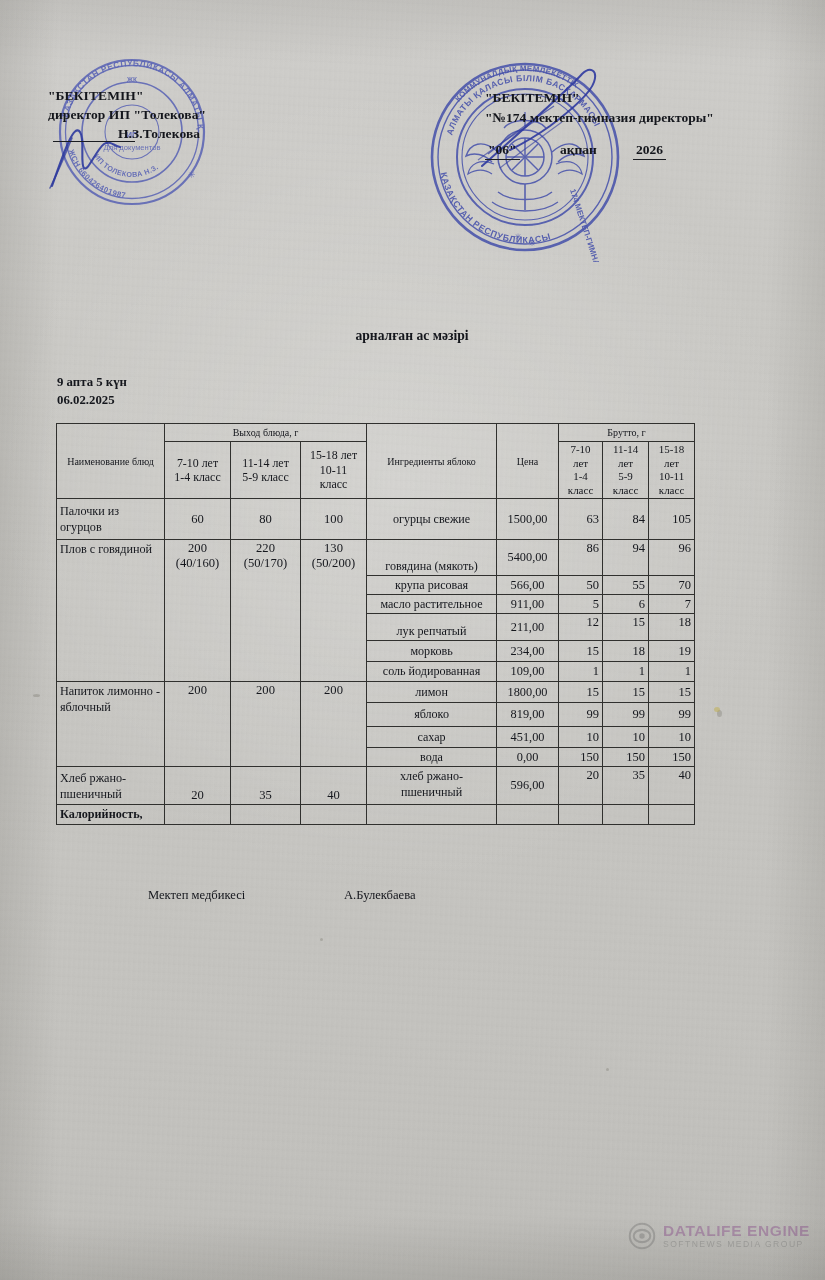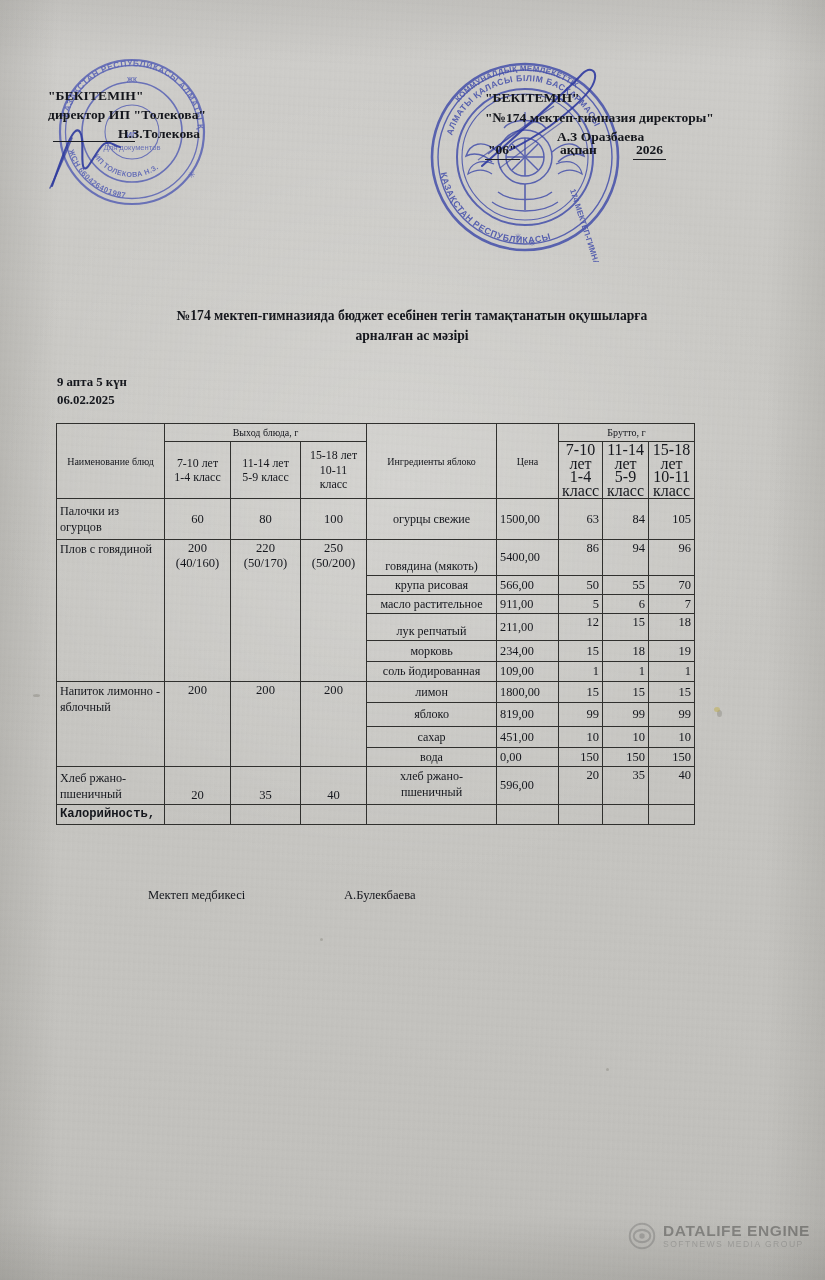--- a/index.html
+++ b/index.html
@@ -164,46 +164,47 @@
   }
   th.hd-sub {
     text-align: center;
     font-weight: bold;
     font-size: 11.9px;
     line-height: 14.5px;
   }
   th.hd-sub-narrow {
     text-align: center;
     font-weight: bold;
-    font-size: 16px;
+    font-size: 11px;
     line-height: 13.6px;
   }
   td.name {
     text-align: left;
     font-size: 12.2px;
     line-height: 16px;
     padding-left: 4px;
     vertical-align: top;
     padding-top: 3px;
   }
-  td.name.b { font-weight: bold; font-family: Liberation Mono, monospace; }
+  td.name.b { font-weight: bold; }
   td.num {
     text-align: center;
     font-size: 12.6px;
     line-height: 15px;
     vertical-align: top;
     padding-top: 3px;
   }
   td.ing {
     text-align: center;
     font-size: 12.1px;
     line-height: 15.5px;
     padding-left: 4px;
   }
   td.price {
+    text-align: center;
     font-size: 12.3px;
   }
   td.br {
     text-align: right;
     font-size: 12.5px;
   }
 
   
   .footline {
     position: absolute;
@@ -270,21 +271,21 @@
     gap: 7px;
     opacity: .30;
   }
   .wm-icon { width: 28px; height: 28px; flex: 0 0 28px; }
   .wm-text { line-height: 1; }
   .wm-main {
     font-family: "Liberation Sans", sans-serif;
     font-weight: bold;
     font-size: 15.5px;
     letter-spacing: .6px;
-    color: #000000;
+    color: #701a75;
     display: block;
   }
   .wm-sub {
     font-family: "Liberation Sans", sans-serif;
     font-size: 8.6px;
     letter-spacing: 1.45px;
     color: #5a5a5a;
     display: block;
     margin-top: 2px;
   }
@@ -406,30 +407,29 @@
   <div class="hdr-left">
     <span>"БЕКІТЕМІН"</span><br>
     <span>директор ИП "Толекова"</span>
     <span class="nm">Н.З.Толекова</span>
   </div>
   <div class="sig-rule"></div>
 
   <div class="hdr-right">
     <span>"БЕКІТЕМІН"</span><br>
     <span>"№174 мектеп-гимназия директоры"</span>
-    <span class="nm">А.З Оразбаева</span>
   </div>
   <div class="datebar">
     <span class="d-day">"06"</span>
     <span class="d-mon">ақпан</span>
     <span class="d-year">2026</span>
   </div>
 
   <div class="title">
-    <span>№174 мектеп-гимназияда бюджет есебінен тегін тамақтанатын оқушыларға</span><br>
+    <br>
     <span>арналған ас мәзірі</span>
   </div>
 
   <div class="weekinfo">
     <span>9 апта 5 күн</span><br>
     <span>06.02.2025</span>
   </div>
 
   <div class="tbl-wrap">
   <table class="menu">
@@ -507,21 +507,21 @@
         <td class="name" rowspan="6" style="vertical-align:top">Плов с говядиной</td>
         <td class="num" rowspan="6" style="vertical-align:top">
           <span>200</span><br>
           <span>(40/160)</span>
         </td>
         <td class="num" rowspan="6" style="vertical-align:top">
           <span>220</span><br>
           <span>(50/170)</span>
         </td>
         <td class="num" rowspan="6" style="vertical-align:top">
-          <span>250</span><br>
+          <span>130</span><br>
           <span>(50/200)</span>
         </td>
         <td class="ing" style="vertical-align:bottom">говядина (мякоть)</td>
         <td class="price">5400,00</td>
         <td class="br" style="vertical-align:top">86</td>
         <td class="br" style="vertical-align:top">94</td>
         <td class="br" style="vertical-align:top">96</td>
       </tr>
       <tr style="height:19px">
         <td class="ing">крупа рисовая</td>

